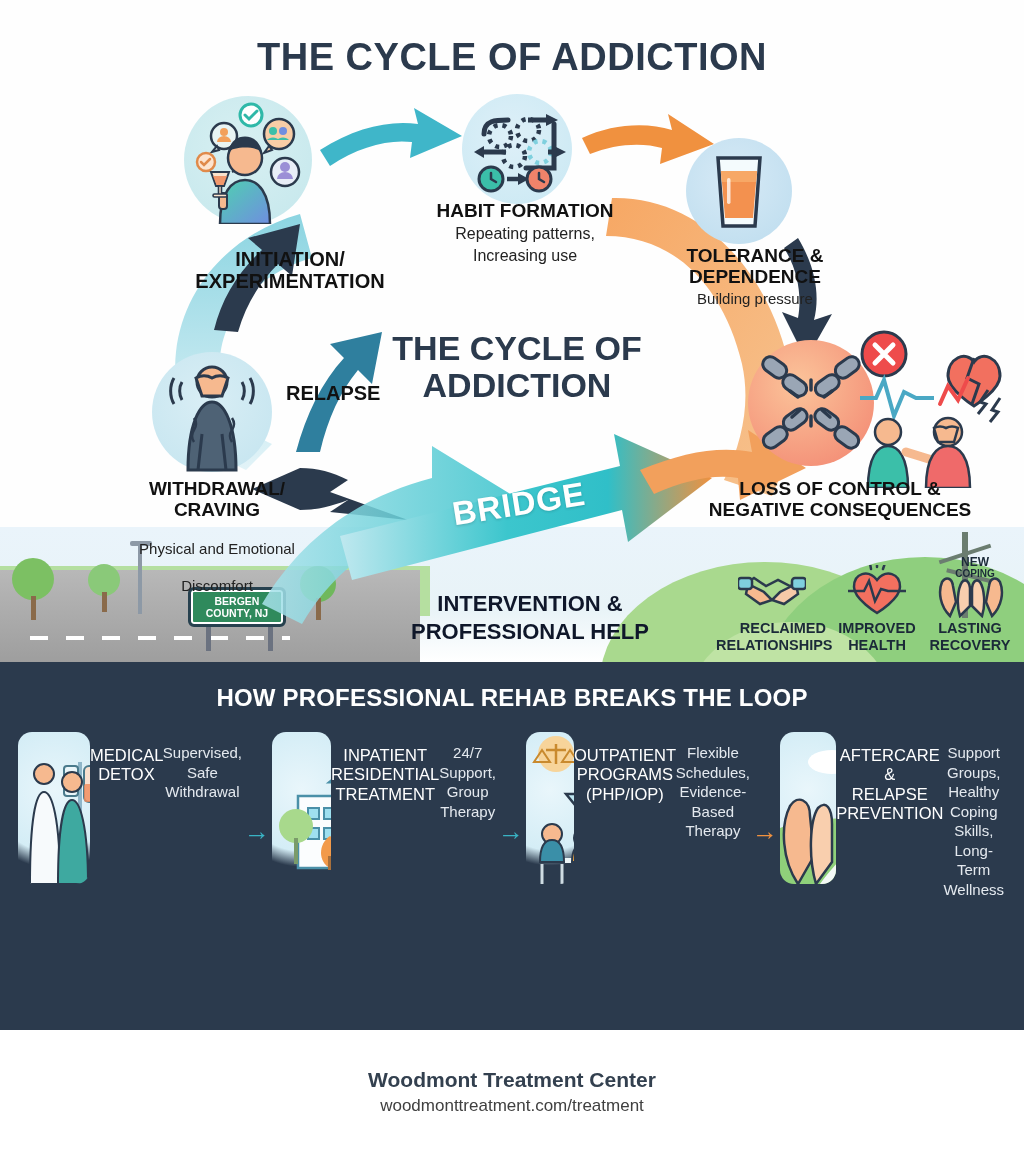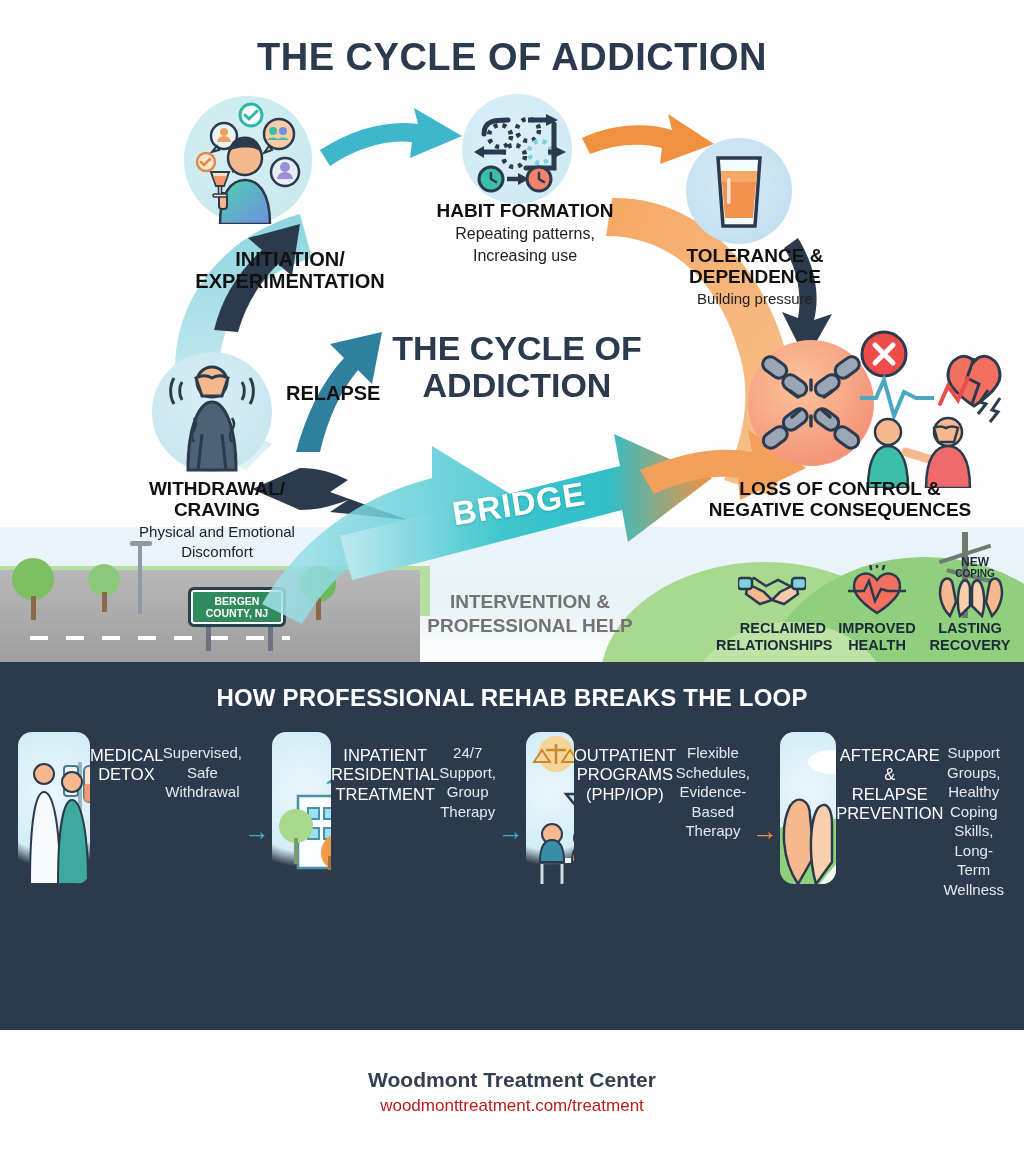--- a/index.html
+++ b/index.html
@@ -63,38 +63,38 @@
   .stage-label { position:absolute; font-weight:bold; color:#111; text-align:center; line-height:1.12; }
   .stage-sub { font-weight:normal; color:#222; line-height:1.2; }
 
   .lbl-init { left:120px; top:248px; width:340px; font-size:20px; }
   .lbl-habit { left:400px; top:200px; width:250px; font-size:19px; }
   .lbl-habit .stage-sub { font-size:16px; margin-top:3px; }
   .lbl-tol { left:650px; top:245px; width:210px; font-size:19px; }
   .lbl-tol .stage-sub { font-size:15px; margin-top:2px; }
   .lbl-loss { left:660px; top:478px; width:360px; font-size:19px; }
   .lbl-with { left:92px; top:478px; width:250px; font-size:19px; }
-  .lbl-with .stage-sub { font-size:15px; margin-top:2px; }
+  .lbl-with .stage-sub { font-size:15px; margin-top:19px; }
 
   .relapse-label { position:absolute; left:286px; top:382px; font-size:20px; font-weight:bold; color:#111; }
 
   .center-title {
     position:absolute; left:352px; top:330px; width:330px; text-align:center;
     font-size:34px; font-weight:bold; color:#2b3a4d; line-height:1.1;
   }
 
   .bridge-label {
     position:absolute; left:424px; top:485px; width:190px; text-align:center;
     font-size:33px; font-weight:bold; color:#ffffff; letter-spacing:1px;
     transform: rotate(-9deg);
     text-shadow: 0 1px 3px rgba(0,0,0,0.18);
   }
   .intervention {
     position:absolute; left:380px; top:590px; width:300px; text-align:center;
-    font-size:19px; font-weight:bold; color:#737373; line-height:1.25;
+    font-size:22px; font-weight:bold; color:#0f172a; line-height:1.25;
   }
 
   
   .outcome { position:absolute; text-align:center; font-size:14.5px; font-weight:bold; color:#1b2a38; line-height:1.15; }
   .out1 { left:716px; top:620px; width:110px;text-align:right; }
   .out2 { left:826px; top:620px; width:102px; }
   .out3 { left:920px; top:620px; width:100px; }
   .newcoping { position:absolute; left:944px; top:556px; width:62px; text-align:center;
       font-size:12px; font-weight:bold; color:#1b2a38; line-height:1.05; }
   .newcoping .small { font-size:10px; }
@@ -116,21 +116,21 @@
   .step-sub { margin-top:11px; font-size:15px; color:#e4e9ef; text-align:center; line-height:1.3; }
   .step-arrow { width:30px; padding-top:86px; text-align:center; font-size:26px; line-height:1; }
   .arrow-teal { color:#39b3c4; }
   .arrow-orange { color:#f0913f; }
 
   
   .footer { position:absolute; left:0; top:1030px; width:1024px; height:124px; background:#fff;padding-left:44px; }
   .brand { position:absolute; top:38px; left:0; width:1024px; text-align:center;
      font-size:21px; font-weight:bold; color:#33404f; }
   .url { position:absolute; top:66px; left:0; width:1024px; text-align:center;
-     font-size:17px; color:#b91c1c; }
+     font-size:17px; color:#404040; }
 
   svg { display:block; }
   .abs { position:absolute; }
 </style>
 </head>
 <body>
 
 <div class="page">
 
   <div class="cycle-section">

